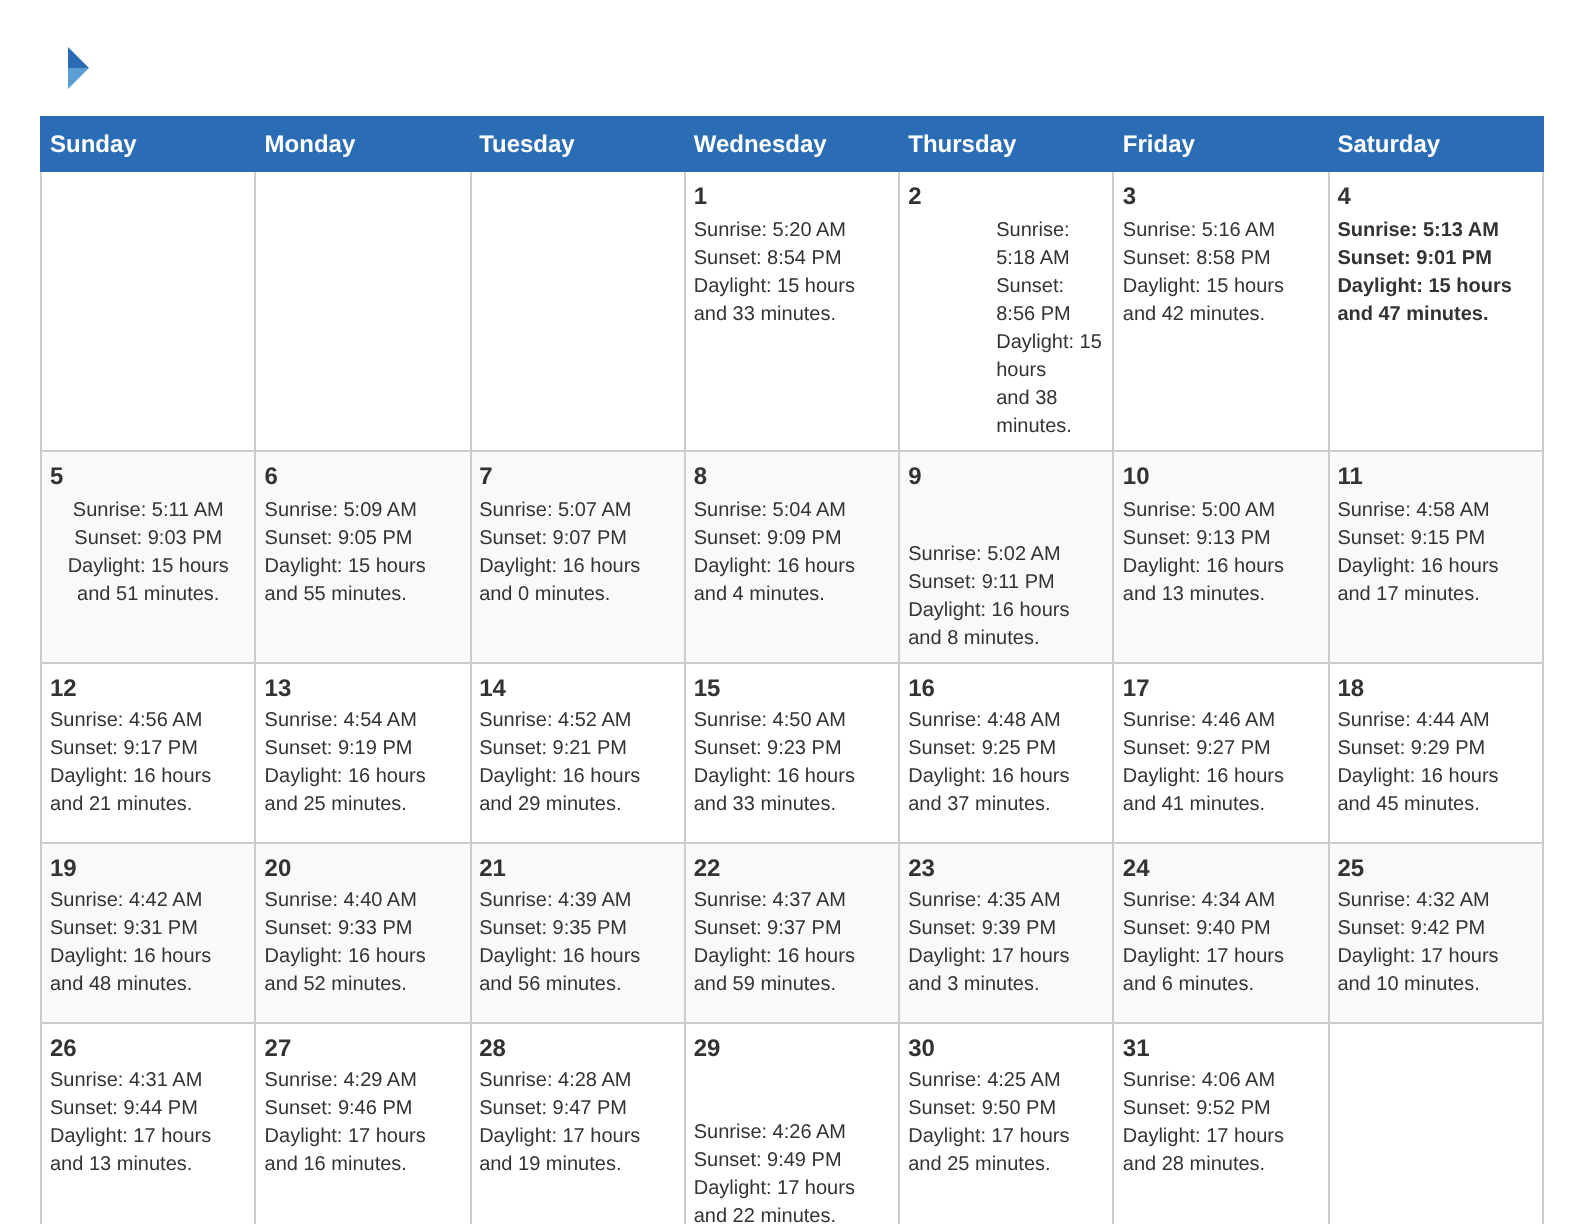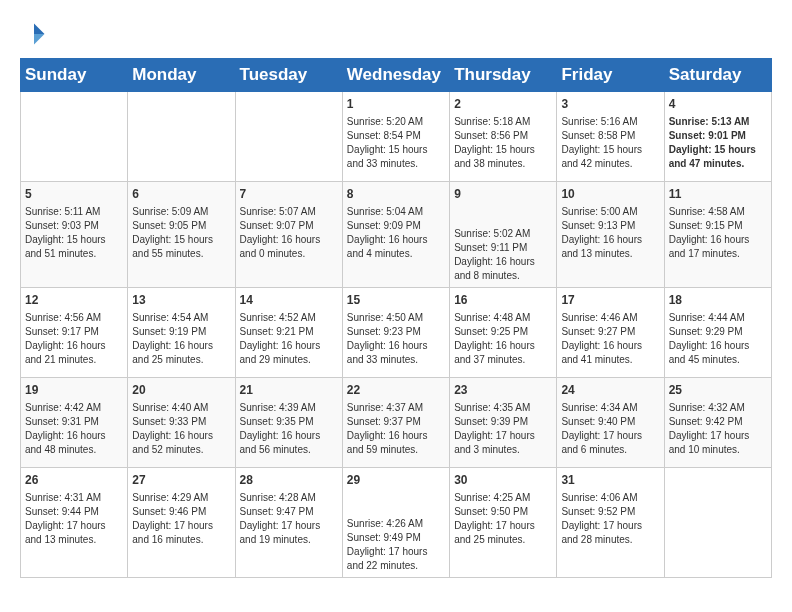--- a/index.html
+++ b/index.html
@@ -53,21 +53,21 @@
       border-collapse: collapse;
       font-size: 11px;
     }
     thead tr {
       background: #2a6db5;
       color: #fff;
     }
     thead th {
       padding: 6px 4px;
       text-align: left;
-      font-size: 17px;
+      font-size: 12px;
       font-weight: bold;
       border: 1px solid #2a6db5;
     }
     tbody tr {
       vertical-align: top;
     }
     tbody td {
       border: 1px solid #ccc;
       padding: 4px;
       height: 90px;
@@ -131,21 +131,21 @@
         <td></td>
         <td>
           <span class="day-number">1</span>
           <div class="day-info" style="white-space: pre-line;">Sunrise: 5:20 AM
 Sunset: 8:54 PM
 Daylight: 15 hours
 and 33 minutes.</div>
         </td>
         <td>
           <span class="day-number">2</span>
-          <div class="day-info" style="white-space: pre-line;">Sunrise: 5:18 AM
+          <div class="day-info" style="white-space: pre-line; margin-left: 44px;">Sunrise: 5:18 AM
 Sunset: 8:56 PM
 Daylight: 15 hours
 and 38 minutes.</div>
         </td>
         <td>
           <span class="day-number">3</span>
           <div class="day-info" style="white-space: pre-line;">Sunrise: 5:16 AM
 Sunset: 8:58 PM
 Daylight: 15 hours
 and 42 minutes.</div>
@@ -154,21 +154,21 @@
           <span class="day-number">4</span>
           <div class="day-info" style="white-space: pre-line; font-weight: bold;">Sunrise: 5:13 AM
 Sunset: 9:01 PM
 Daylight: 15 hours
 and 47 minutes.</div>
         </td>
       </tr>
       <tr>
         <td>
           <span class="day-number">5</span>
-          <div class="day-info" style="white-space: pre-line;">Sunrise: 5:11 AM
+          <div class="day-info" style="white-space: pre-line; text-align: center;">Sunrise: 5:11 AM
 Sunset: 9:03 PM
 Daylight: 15 hours
 and 51 minutes.</div>
         </td>
         <td>
           <span class="day-number">6</span>
           <div class="day-info" style="white-space: pre-line;">Sunrise: 5:09 AM
 Sunset: 9:05 PM
 Daylight: 15 hours
 and 55 minutes.</div>

